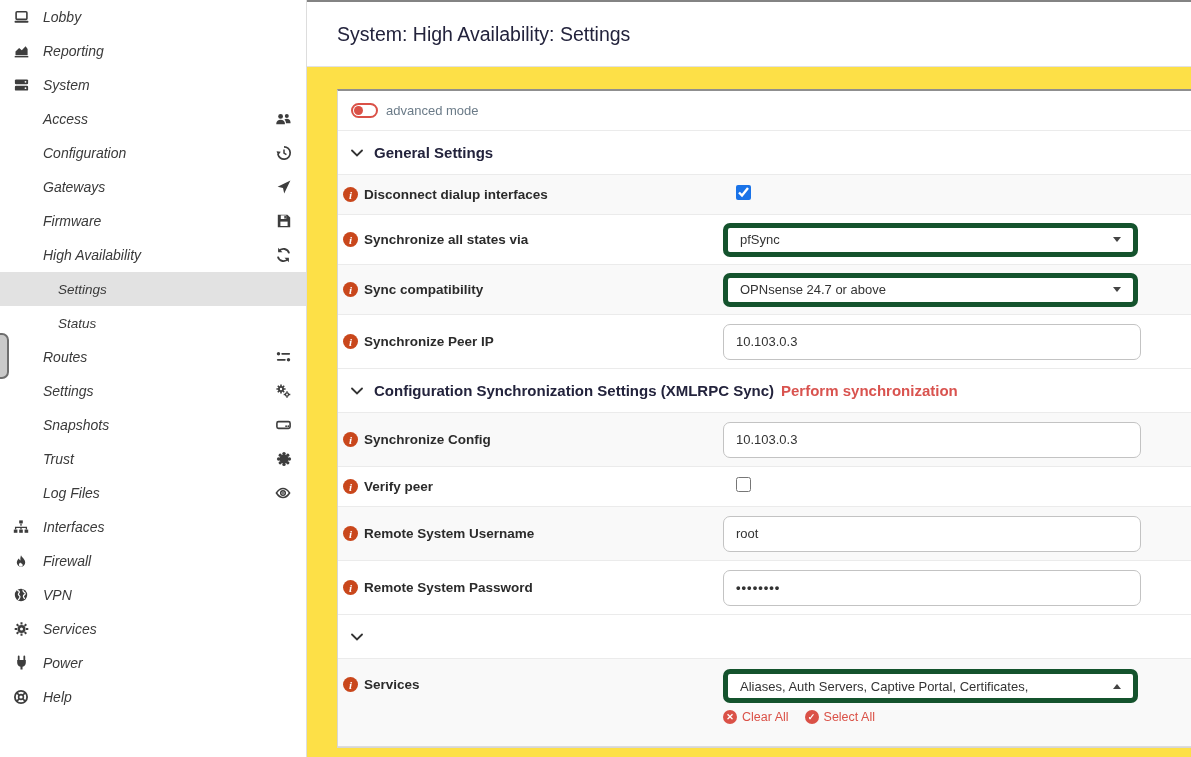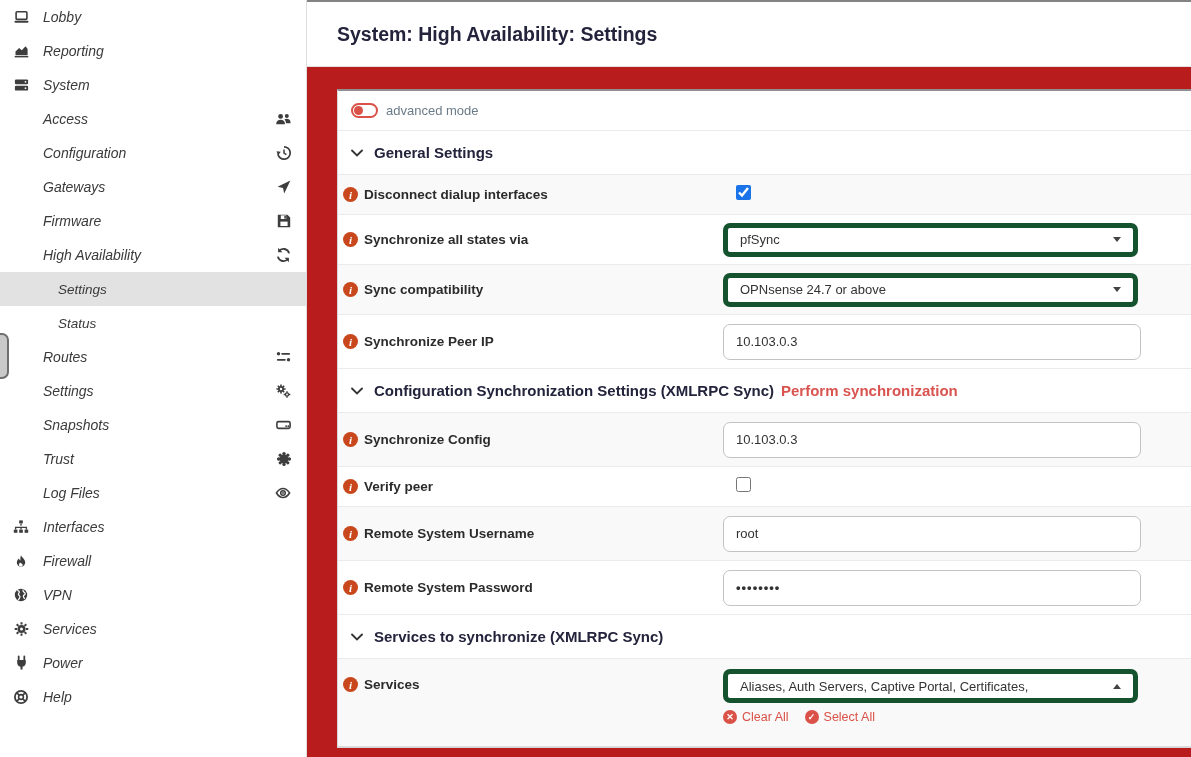--- a/index.html
+++ b/index.html
@@ -22,23 +22,23 @@
   .s-icon svg, .r-icon svg { display:block; }
 
   
   .drawer-handle { position:absolute; left:-3px; top:333px; width:12px; height:46px;
                    background:#c9c9c9; border:2px solid #6e6e6e; border-radius:0 7px 7px 0; z-index:5; }
 
   
   .main { flex:1; display:flex; flex-direction:column; border-top:2px solid #838383; overflow:hidden; }
   .page-header { background:#fff; height:65px; border-bottom:1px solid #e2e2e2;
                  display:flex; align-items:center; padding-left:30px; }
-  .page-title { font-size:19.5px; font-weight:bold; color:#23233c; }
-
-  .content { flex:1; padding:22px 0 0 30px; background:#b91c1c; }
+  .page-title { font-size:19.5px; font-weight:normal; color:#23233c; }
+
+  .content { flex:1; padding:22px 0 0 30px; background:#fde047; }
   .panel { background:#fff; border:1px solid #d6d6d6; border-top:2px solid #8f8f8f; border-right:none; }
 
   .row { border-bottom:1px solid #ebebeb; display:flex; align-items:center; }
   .row.striped { background:#f9f9f9; }
 
   .row-adv { height:40px; padding-left:13px; }
   .adv-toggle { width:27px; height:15px; border:2px solid #da5147; border-radius:8px;
                 position:relative; display:inline-block; }
   .adv-toggle::after { content:""; position:absolute; left:1px; top:1px; width:9px; height:9px;
                        border-radius:50%; background:#da5147; }
@@ -425,21 +425,20 @@
             <input class="txt pw" type="text" value="••••••••" style="">
           </div>
         </div>
 
         <div class="row row-section">
           <span class="chev">
             <svg width="12" height="8" viewBox="0 0 12 8">
                 <polyline points="1,1.5 6,6.5 11,1.5" fill="none" stroke="#333" stroke-width="1.8" stroke-linecap="round"></polyline>
               </svg>
           </span>
-          <span class="section-title">Services to synchronize (XMLRPC Sync)</span>
         </div>
 
         <div class="row row-services striped">
           <div class="field-label" style="padding-top:8px;">
             <span class="info-icon">i</span>
             <span class="f-label">Services</span>
           </div>
           <div class="field-control">
             <div class="sel">
               <span>Aliases, Auth Servers, Captive Portal, Certificates,</span>

